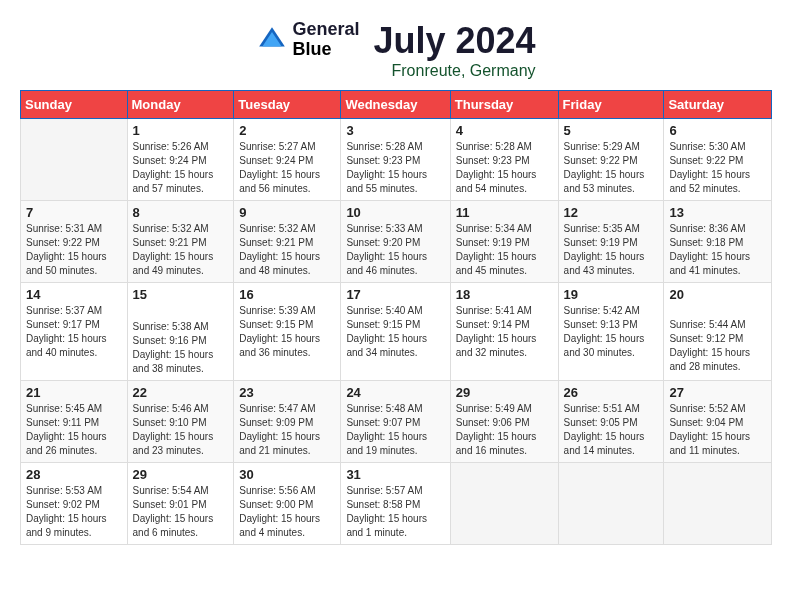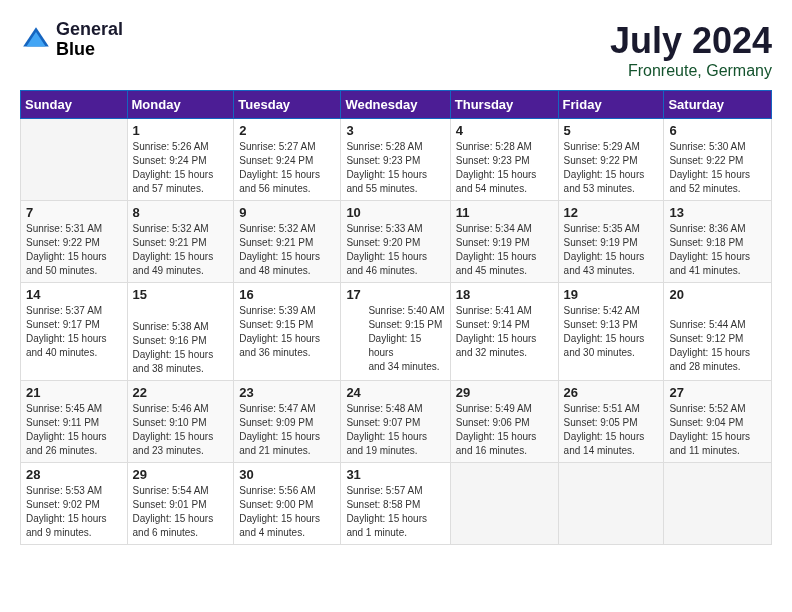--- a/index.html
+++ b/index.html
@@ -5,21 +5,21 @@
     * { box-sizing: border-box; margin: 0; padding: 0; }
     body {
       font-family: Arial, sans-serif;
       background: #fff;
       width: 792px;
       min-height: 612px;
       padding: 20px;
     }
     .header {
       display: flex;
-      justify-content: space-between;
+      justify-content: center;
       align-items: flex-start;
       margin-bottom: 10px;
     }
     .logo {
       display: flex;
       align-items: center;
       gap: 4px;
     }
     .logo-text {
       font-size: 18px;
@@ -44,21 +44,21 @@
     .location {
       font-size: 16px;
       color: #14532d;
     }
     .calendar {
       width: 100%;
       border-collapse: collapse;
       border: 1px solid #ccc;
     }
     .calendar th {
-      background: #4c1d95;
+      background: #ef4444;
       color: #fff;
       font-size: 13px;
       font-weight: bold;
       padding: 6px 4px;
       text-align: left;
       border: 1px solid #1565c0;
     }
     .calendar td {
       vertical-align: top;
       padding: 4px 5px;
@@ -233,21 +233,21 @@
         </td>
         <td>
           <span class="day-num">16</span>
           <div class="day-info" style="white-space: pre-line;">Sunrise: 5:39 AM
 Sunset: 9:15 PM
 Daylight: 15 hours
 and 36 minutes.</div>
         </td>
         <td>
           <span class="day-num">17</span>
-          <div class="day-info" style="white-space: pre-line; margin-left: 22px;">Sunrise: 5:40 AM
+          <div class="day-info" style="white-space: pre-line;">Sunrise: 5:40 AM
 Sunset: 9:15 PM
 Daylight: 15 hours
 and 34 minutes.</div>
         </td>
         <td>
           <span class="day-num">18</span>
           <div class="day-info" style="white-space: pre-line;">Sunrise: 5:41 AM
 Sunset: 9:14 PM
 Daylight: 15 hours
 and 32 minutes.</div>

